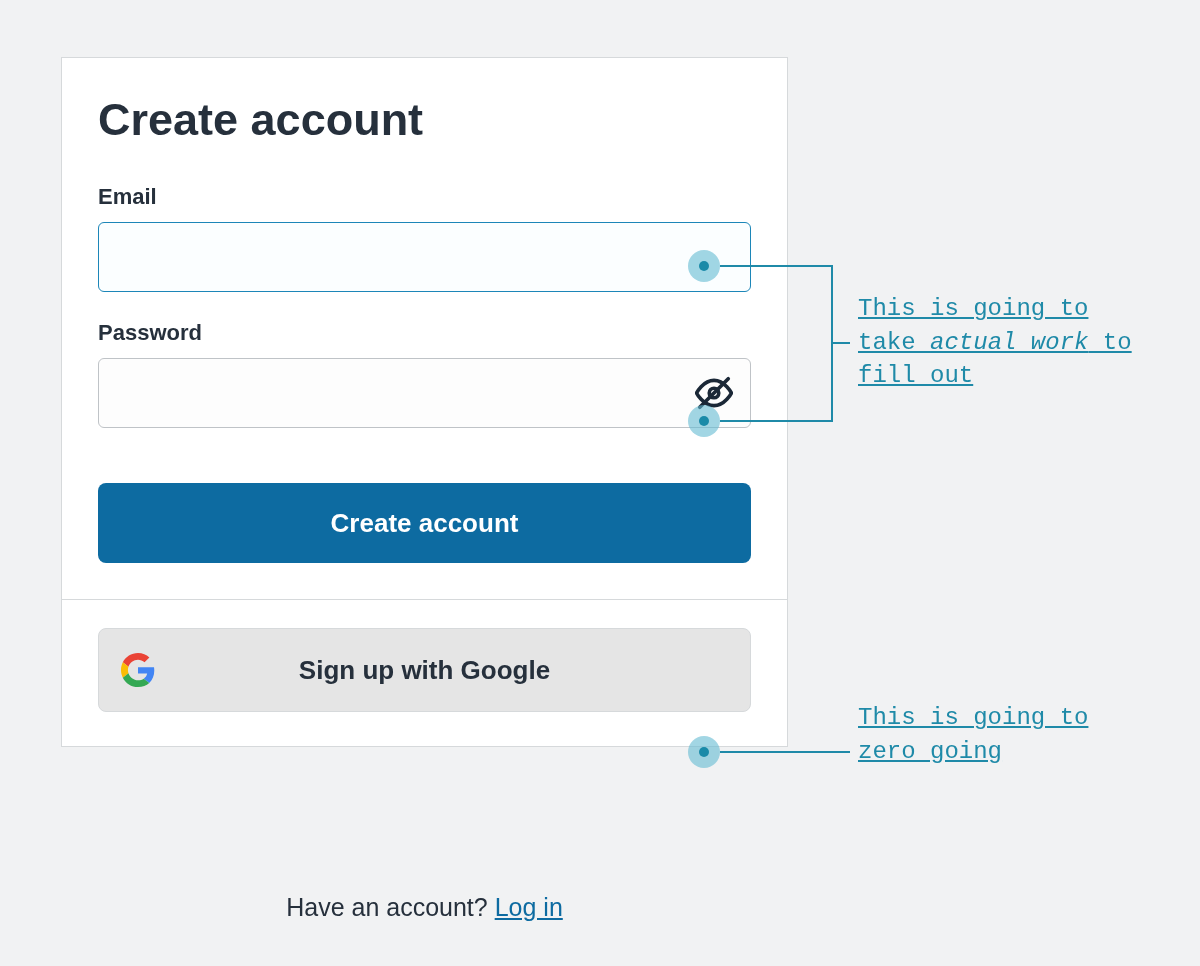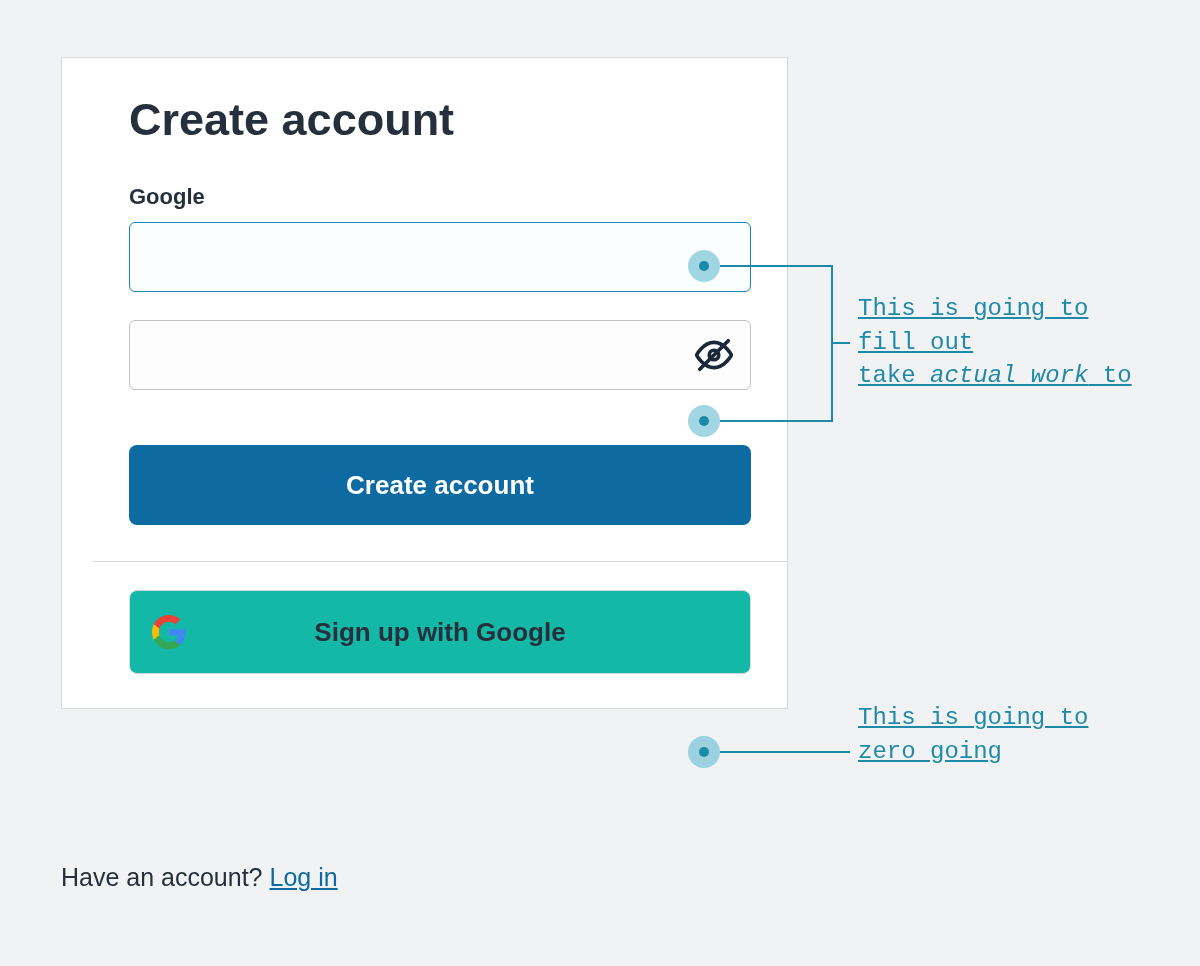--- a/index.html
+++ b/index.html
@@ -15,21 +15,20 @@
       position: relative;
       color: #1b2837;
     }
     .card {
       position: absolute;
       left: 61px;
       top: 57px;
       width: 727px;
       background: #ffffff;
       border: 1px solid #d6d9db;
-      padding-left: 31px;
     }
     .card-main {
       padding: 36px 36px 36px 36px;
     }
     .card-title {
       font-size: 45px;
       font-weight: 700;
       color: #26303c;
       margin-bottom: 38px;
     }
@@ -82,21 +81,21 @@
       font-weight: 700;
       cursor: pointer;
     }
     .card-divider {
       border-top: 1px solid #d6d9db;
       padding: 28px 36px 34px 36px;
     }
     .google-btn {
       width: 100%;
       height: 84px;
-      background: #14b8a6;
+      background: #e5e5e5;
       border: 1px solid #d6d9db;
       border-radius: 8px;
       display: flex;
       align-items: center;
       position: relative;
       cursor: pointer;
       font-size: 26px;
       font-weight: 700;
       color: #26303c;
     }
@@ -107,22 +106,22 @@
       height: 34px;
     }
     .google-btn-label {
       width: 100%;
       text-align: center;
     }
     .footer-text {
       position: absolute;
       left: 61px;
       width: 727px;
-      top: 863px;
-      text-align: left;
+      top: 893px;
+      text-align: center;
       font-size: 25px;
       color: #26303c;
     }
     .footer-link {
       color: #0d6ba1;
       text-decoration: underline;
       cursor: pointer;
     }
     
     .dot {
@@ -162,25 +161,26 @@
       font-style: italic;
     }
   </style>
 </head>
 <body>
 
 <div class="card">
   <div class="card-main">
     <h1 class="card-title">Create account</h1>
 
-    <div class="field-label">Google</div>
+    <div class="field-label">Email</div>
     <div class="field-wrap">
       <input type="text" class="field-input focused" value="" style="">
     </div>
 
+    <div class="field-label">Password</div>
     <div class="field-wrap password-wrap" style="position:relative;">
       <input type="password" class="field-input" style="padding-right: 60px;" value="">
       <span class="eye-icon">
         <svg width="38" height="38" viewBox="0 0 24 24" fill="none" stroke="#1b2837" stroke-width="2.3" stroke-linecap="round" stroke-linejoin="round">
           <path d="M1 12s4-8 11-8 11 8 11 8-4 8-11 8-11-8-11-8z"></path>
           <circle cx="12" cy="12" r="3"></circle>
           <line x1="3" y1="21" x2="21" y2="3"></line>
         </svg>
       </span>
     </div>
@@ -218,24 +218,24 @@
 <svg class="overlay">
 
   <path d="M 720 266 L 832 266 L 832 343 L 850 343" stroke="#1f8aa8" stroke-width="2" fill="none"></path>
   <path d="M 720 421 L 832 421 L 832 343 L 850 343" stroke="#1f8aa8" stroke-width="2" fill="none"></path>
 
   <path d="M 720 752 L 850 752" stroke="#1f8aa8" stroke-width="2" fill="none"></path>
 </svg>
 
 <div class="annotation-text" style="left:858px; top:292px;">
   <div>This is going to</div>
-  <div>fill out</div>
   <div>
     <span>take </span><em>actual work</em><span> to</span>
   </div>
+  <div>fill out</div>
 </div>
 
 <div class="annotation-text" style="left:858px; top:701px;">
   <div>This is going to</div>
   <div>zero going</div>
 </div>
 
 <div class="footer-text">
   <span>Have an account? </span><a class="footer-link">Log in</a>
 </div>

